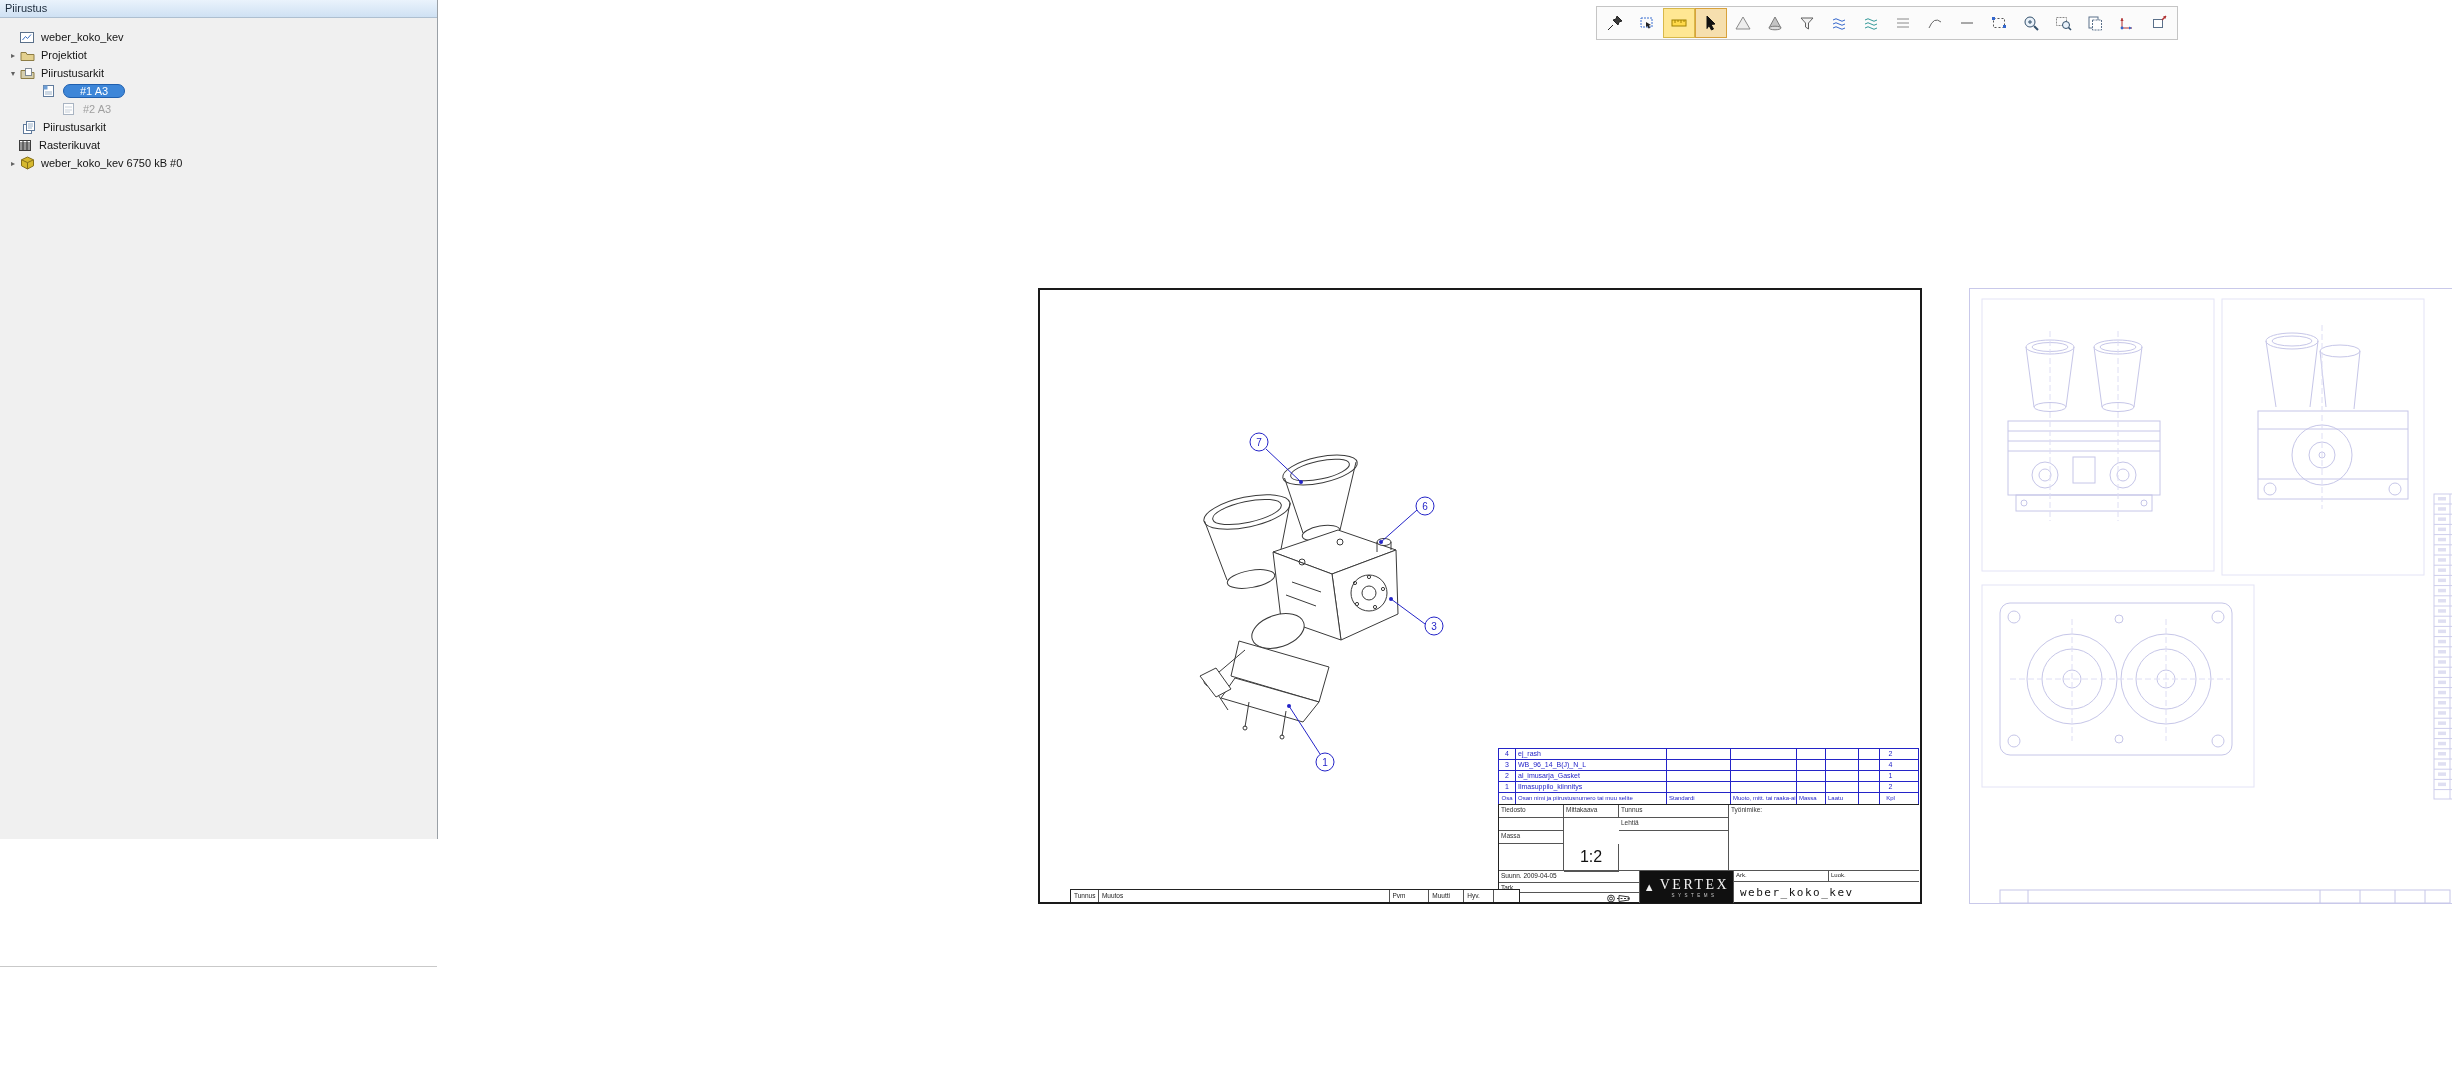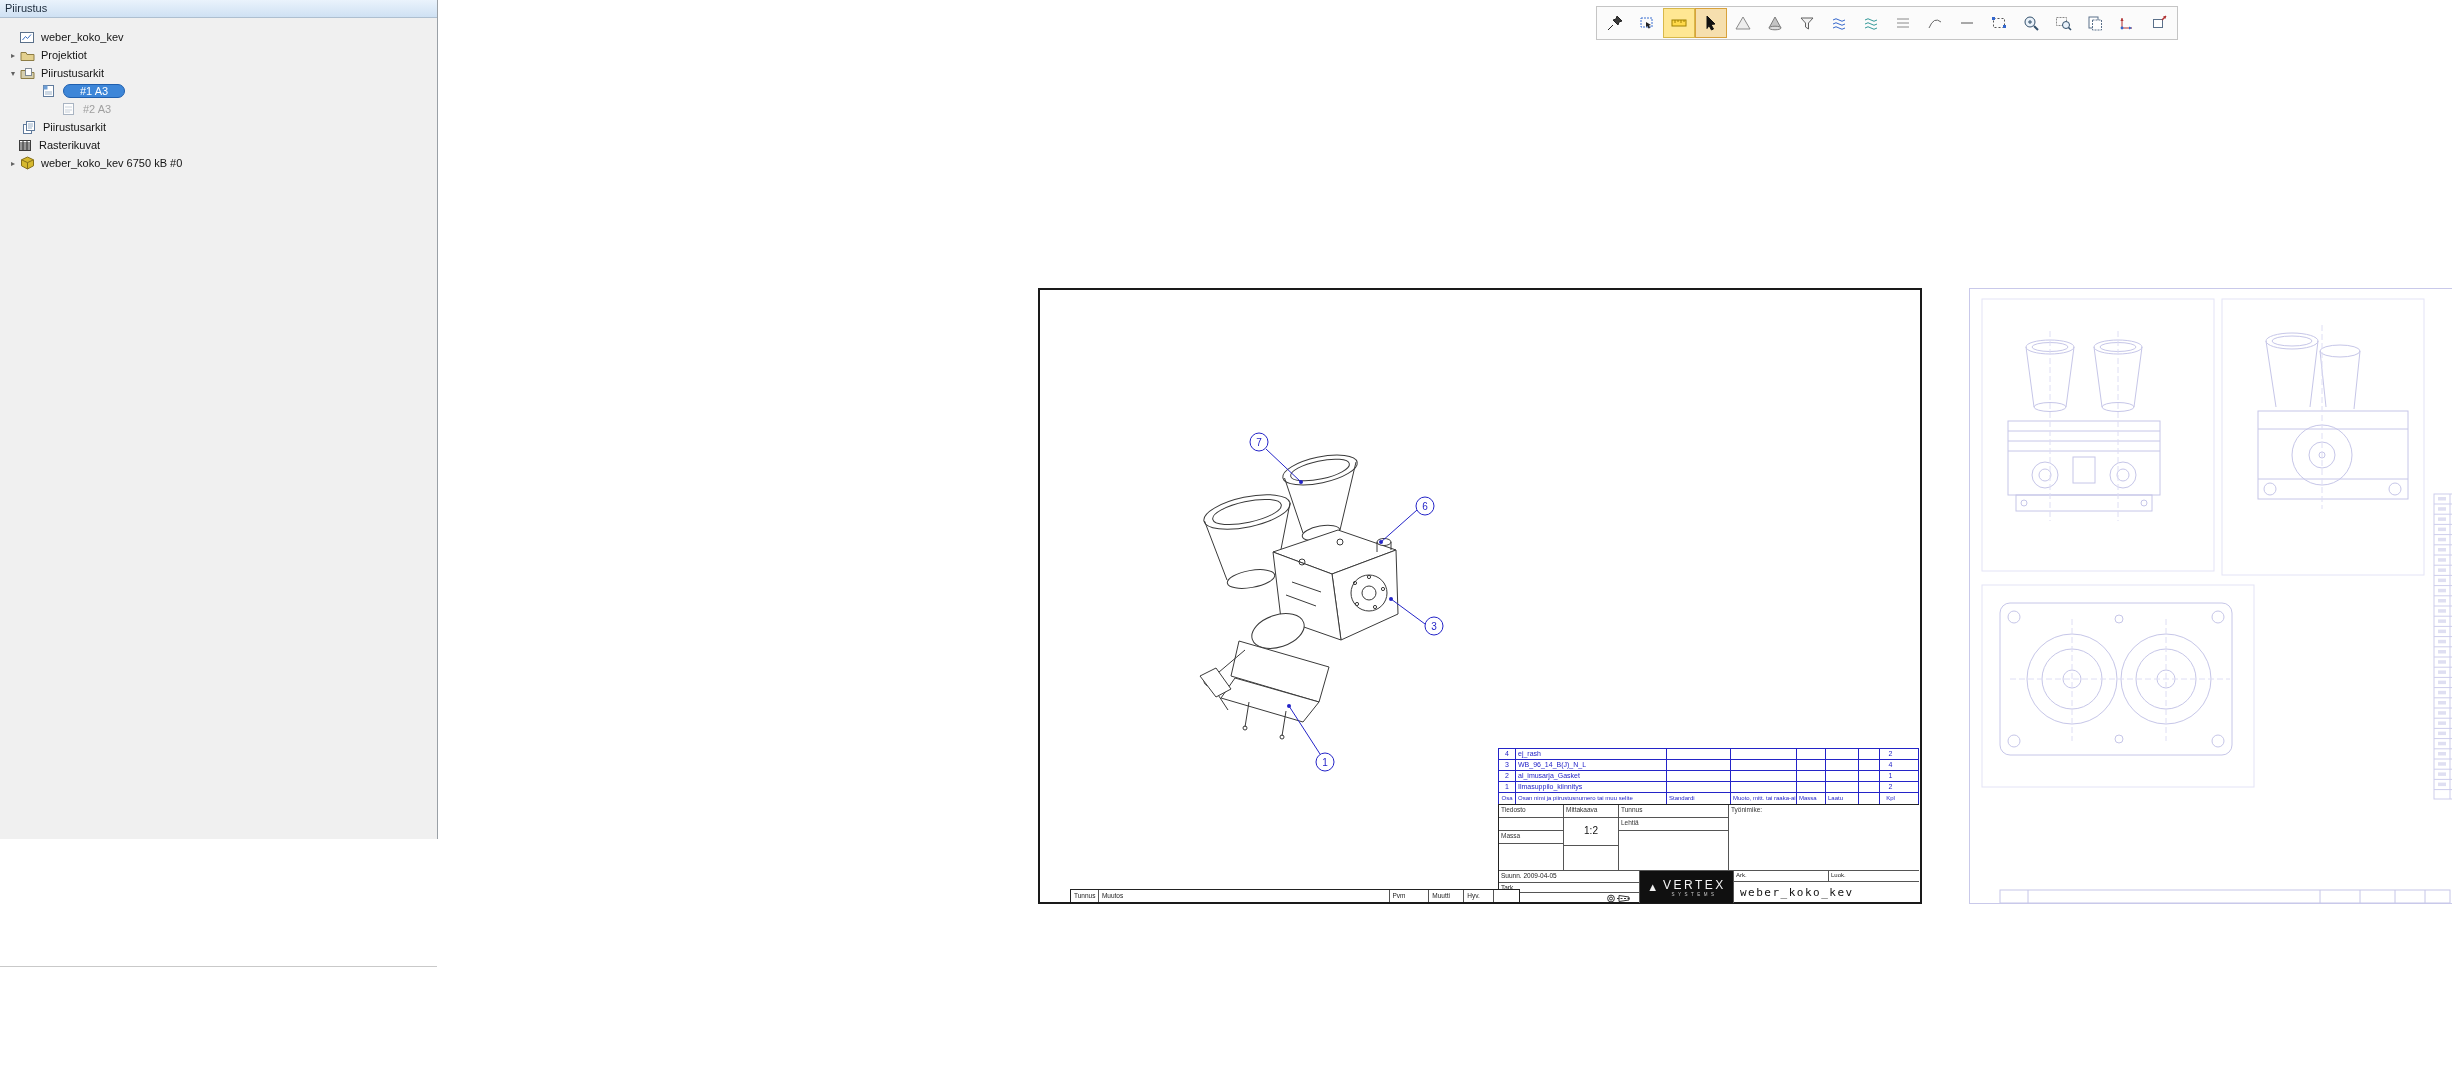--- a/index.html
+++ b/index.html
@@ -51,28 +51,28 @@
   .c-laatu{width:33px;}
   .c-x{width:21px;}
   .c-kpl{width:21px;border-right:none;text-align:center;}
 
   .title-block{position:absolute;left:458px;bottom:0;width:421px;height:98px;background:#fff;
                border-left:1px solid #222;border-top:1px solid #222;box-sizing:border-box;
                font-size:6.5px;color:#222;}
   .tb-cell{position:absolute;border-right:1px solid #555;border-bottom:1px solid #555;
            box-sizing:border-box;padding:1px 2px;overflow:hidden;}
   .tb-lab{display:block;font-size:6.5px;color:#333;}
-  .tb-scale{font-size:10px;text-align:center;line-height:24px;color:#111;}
+  .tb-scale{font-size:16px;text-align:center;line-height:24px;color:#111;margin-top:26px;}
   .tb-title{font-family:"DejaVu Sans Mono",monospace;font-size:11px;letter-spacing:1.5px;
             color:#111;line-height:19px;padding-left:6px;}
   .tb-logo{position:absolute;left:141px;top:66px;width:94px;height:32px;background:#101010;
            display:flex;align-items:center;justify-content:center;gap:5px;border-right:1px solid #555;box-sizing:border-box;}
   .logo-tri{color:#f0f0f0;font-size:11px;line-height:11px;}
   .logo-txt{display:flex;flex-direction:column;align-items:center;color:#f5f5f5;}
-  .logo-txt .l1{font-size:12px;letter-spacing:2.5px;}
+  .logo-txt .l1{font-size:14px;letter-spacing:2.5px;font-family:Liberation Serif, serif;}
   .logo-txt .l2{font-size:4.5px;letter-spacing:3.5px;color:#cccccc;}
 
   .rev-strip{position:absolute;left:30px;bottom:0;width:450px;height:13px;border:1px solid #222;border-bottom:none;
              display:flex;font-size:6.5px;color:#222;background:#fff;box-sizing:border-box;}
   .rv-cell{border-right:1px solid #555;box-sizing:border-box;padding:0 3px;line-height:11px;overflow:hidden;}
   .rv-tunnus{width:28px;}
   .rv-muutos{width:292px;}
   .rv-pvm{width:40px;}
   .rv-muutti{width:35px;}
   .rv-hyv{width:30px;}

